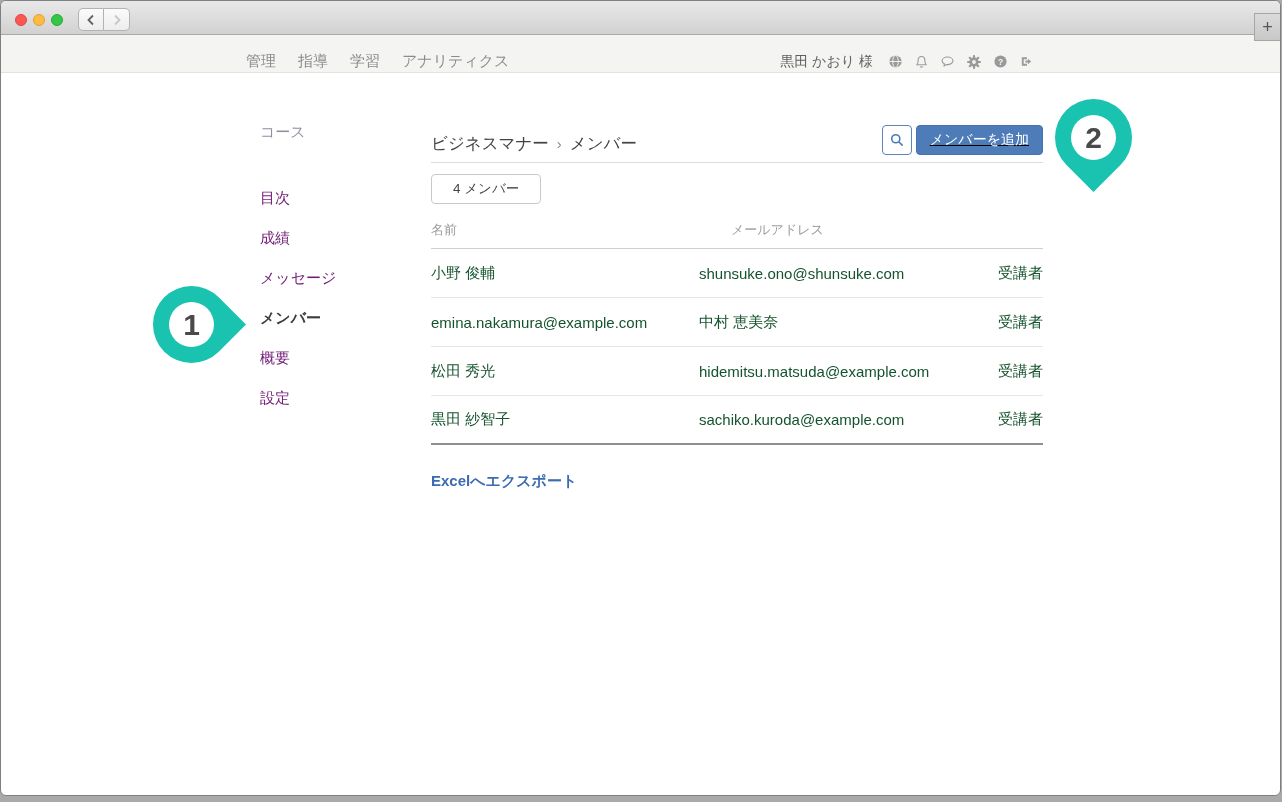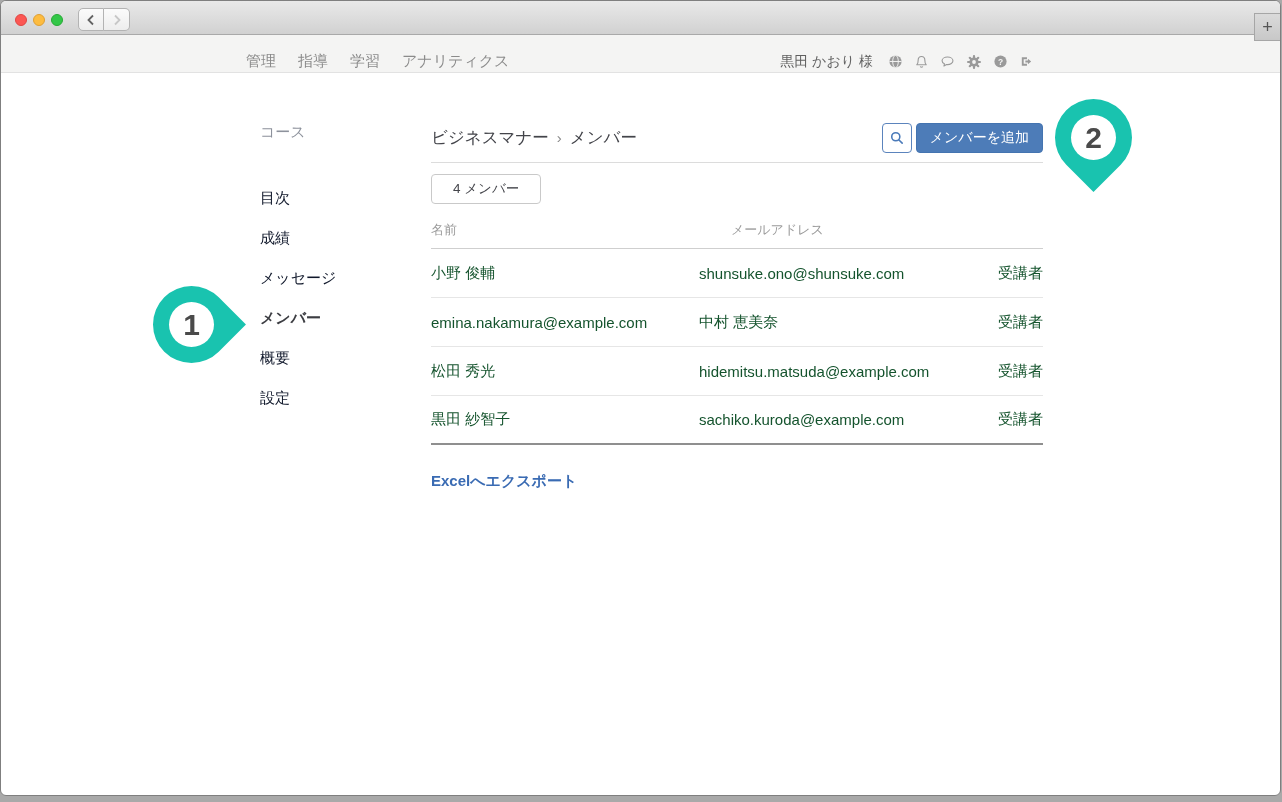--- a/index.html
+++ b/index.html
@@ -47,28 +47,28 @@
     justify-content:space-between;
   }
   .nav-left { display:flex; gap:22px; font-size:15px; color:#8b8b8b; }
   .nav-left span { cursor:default; }
   .nav-right { display:flex; align-items:center; gap:11px; }
   .user-name { font-size:14px; color:#5f5f5f; margin-right:4px; }
   .tb-icon { display:flex; align-items:center; }
   
   .sidebar { position:absolute; left:259px; top:121px; width:160px; }
   .sidebar-title { font-size:15px; color:#8d929c; line-height:20px; margin-bottom:46px; }
-  .sidebar-item { font-size:15px; line-height:20px; margin-bottom:20px; color:#0f172a; cursor:pointer; }
+  .sidebar-item { font-size:15px; line-height:20px; margin-bottom:20px; color:#701a75; cursor:pointer; }
   .sidebar-item.active { color:#3c3d42; font-weight:bold; cursor:default; }
   
   .main { position:absolute; left:430px; top:120px; width:612px; }
-  .main-header { display:flex; justify-content:space-between; align-items:center; height:34px; }
+  .main-header { display:flex; justify-content:space-between; align-items:flex-end; height:34px; }
   .breadcrumb { font-size:16.5px; color:#43444a; }
   .breadcrumb .sep { color:#8a8a8a; margin:0 8px; font-size:15px; }
-  .actions { display:flex; gap:4px; }
+  .actions { display:flex; gap:4px;text-decoration:underline; }
   .search-btn {
     width:30px; height:30px; background:#fff; border:1px solid #5b84bd;
     border-radius:4px; display:flex; align-items:center; justify-content:center; cursor:pointer;
   }
   .add-btn {
     height:30px; padding:0 13px; background:#4d7cb8; border:1px solid #4474b0;
     border-radius:4px; color:#fff; font-size:14px; display:flex; align-items:center; cursor:pointer;
     font-family:"Liberation Sans","DejaVu Sans",sans-serif;
   }
   .main-hr { border-bottom:1px solid #dcdcdc; margin-top:7px; }

